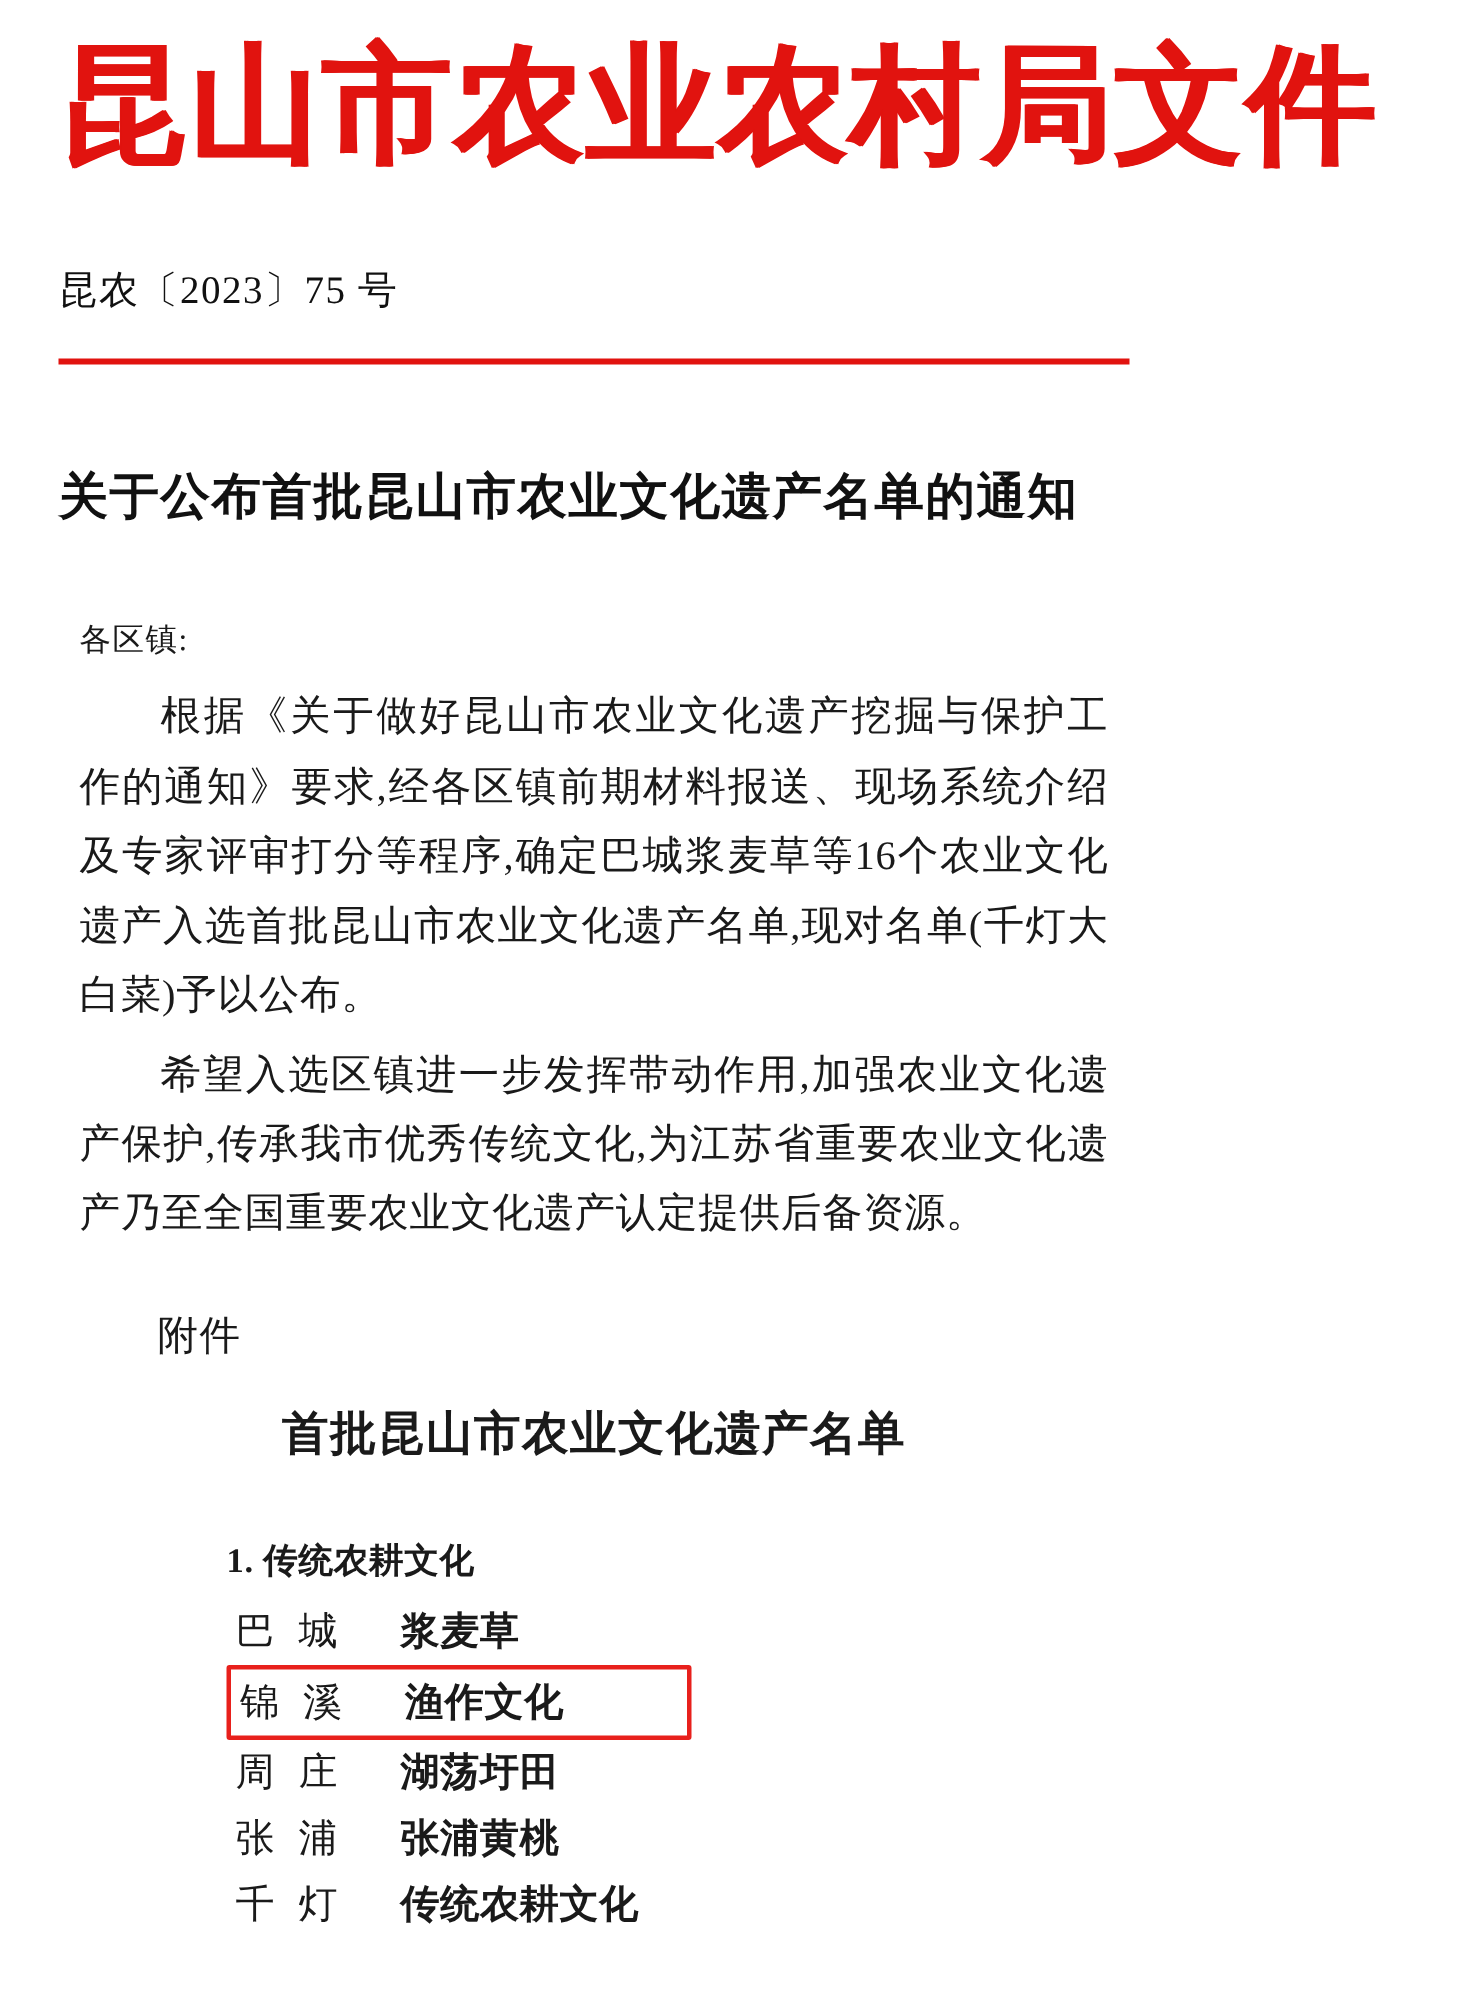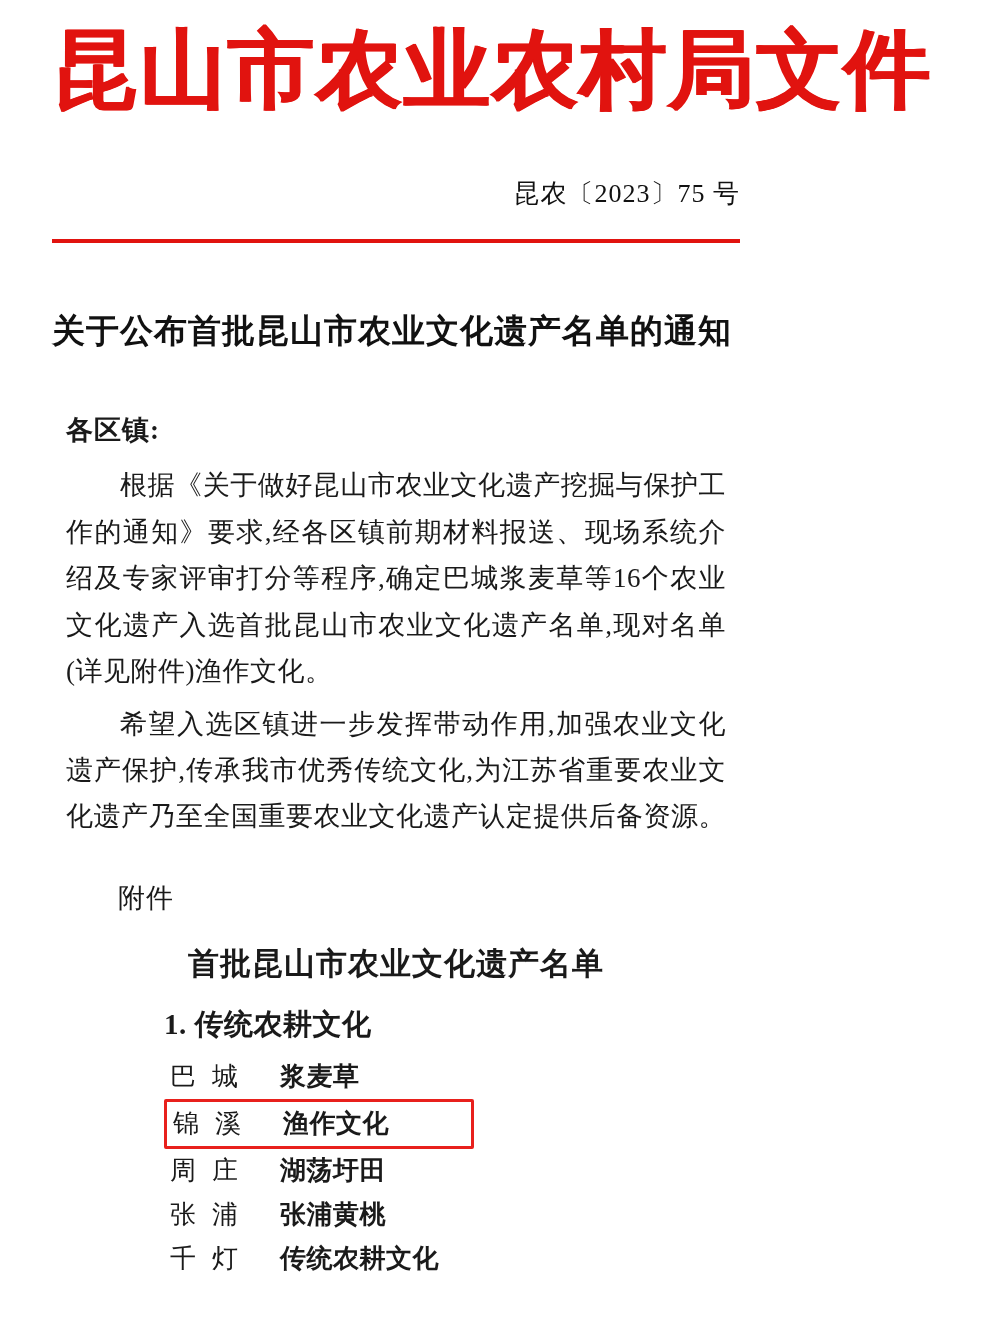--- a/index.html
+++ b/index.html
@@ -13,41 +13,41 @@
     font-family: "Liberation Serif", "DejaVu Serif", serif;
     color: #1a1a1a;
     overflow: hidden;
     position: relative;
   }
   .page {
     width: 792px;
     height: 1339px;
     position: relative;
     box-sizing: border-box;
-    padding: 0 52px;
+    padding: 0 39px;
   }
 
   
   .masthead {
     text-align: center;
     padding-top: 22px;
   }
   .masthead-title {
     color: #e1130f;
     font-family: "Liberation Serif", "DejaVu Serif", serif;
     font-weight: bold;
     font-size: 86px;
     line-height: 1.12;
     letter-spacing: 2px;
     white-space: nowrap;
     text-shadow: 1px 0 0 #e1130f, -1px 0 0 #e1130f;
   }
 
   .doc-number {
-    text-align: right;
+    text-align: left;
     font-size: 26px;
     margin-top: 58px;
     letter-spacing: 1px;
     color: #111;
   }
 
   .red-rule {
     margin: 28px 0 0 0;
     height: 4px;
     background: #e1130f;
@@ -63,24 +63,23 @@
     letter-spacing: 1px;
     color: #111;
   }
 
   
   .body-wrap {
     margin-top: 58px;
     padding: 0 14px;
   }
   .salutation {
-    font-size: 27px;
+    font-size: 21px;
     letter-spacing: 1px;
     margin-bottom: 14px;
-    font-weight: bold;
   }
   .para {
     font-size: 27px;
     line-height: 1.72;
     text-align: justify;
     text-justify: inter-ideograph;
     text-indent: 2em;
     letter-spacing: 0.5px;
     margin: 0 0 6px 0;
   }
@@ -94,23 +93,23 @@
   }
   .attach-title {
     text-align: center;
     font-size: 31px;
     font-weight: bold;
     margin-top: 27px;
     letter-spacing: 1px;
   }
 
   .section-heading {
-    font-size: 29px;
+    font-size: 23px;
     font-weight: bold;
-    margin-top: 20px;
+    margin-top: 48px;
     padding-left: 112px;
     letter-spacing: 0.5px;
   }
 
   .list {
     margin-top: 10px;
     padding-left: 112px;
   }
   .list-item {
     font-size: 26px;
@@ -145,21 +144,21 @@
   <div class="masthead">
     <div class="masthead-title">昆山市农业农村局文件</div>
     <div class="doc-number">昆农〔2023〕75 号</div>
     <div class="red-rule"></div>
   </div>
 
   <div class="doc-title">关于公布首批昆山市农业文化遗产名单的通知</div>
 
   <div class="body-wrap">
     <div class="salutation">各区镇:</div>
-    <p class="para">根据《关于做好昆山市农业文化遗产挖掘与保护工作的通知》要求,经各区镇前期材料报送、现场系统介绍及专家评审打分等程序,确定巴城浆麦草等16个农业文化遗产入选首批昆山市农业文化遗产名单,现对名单(详见附件)渔作文化。</p>
+    <p class="para">根据《关于做好昆山市农业文化遗产挖掘与保护工作的通知》要求,经各区镇前期材料报送、现场系统介绍及专家评审打分等程序,确定巴城浆麦草等16个农业文化遗产入选首批昆山市农业文化遗产名单,现对名单(千灯大白菜)予以公布。</p>
     <p class="para">希望入选区镇进一步发挥带动作用,加强农业文化遗产保护,传承我市优秀传统文化,为江苏省重要农业文化遗产乃至全国重要农业文化遗产认定提供后备资源。</p>
   </div>
 
   <div class="attach-label">附件</div>
   <div class="attach-title">首批昆山市农业文化遗产名单</div>
 
   <div class="section-heading">1. 传统农耕文化</div>
 
   <div class="list">
     <div class="list-item">

